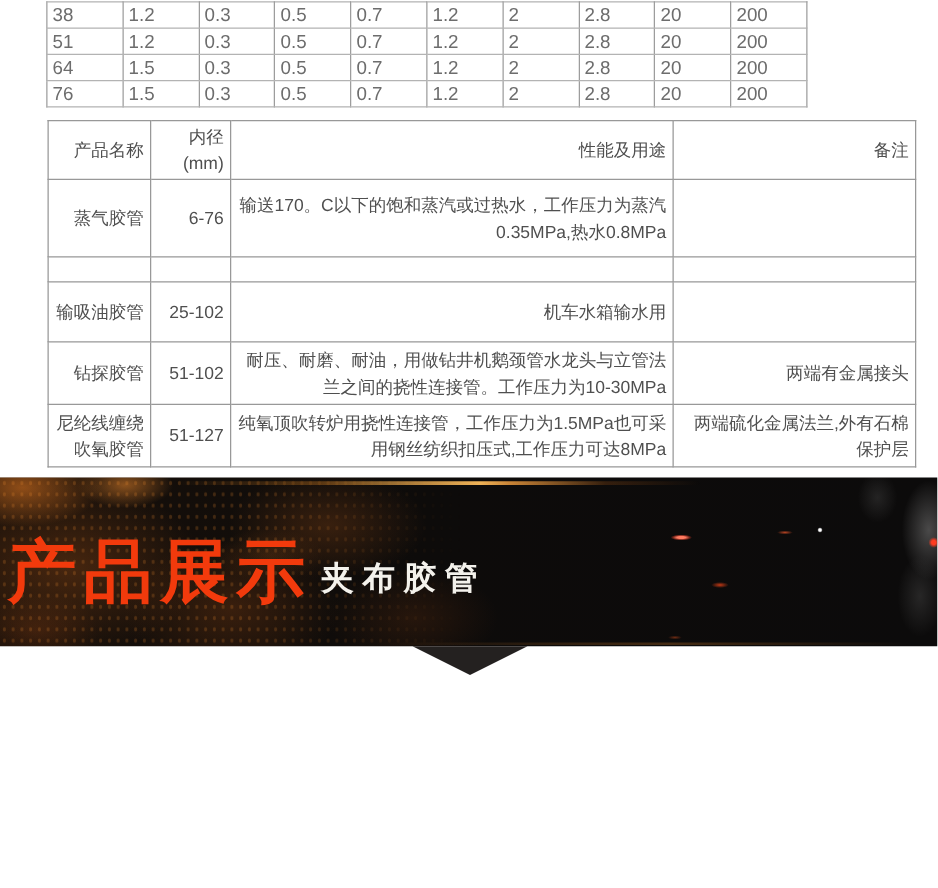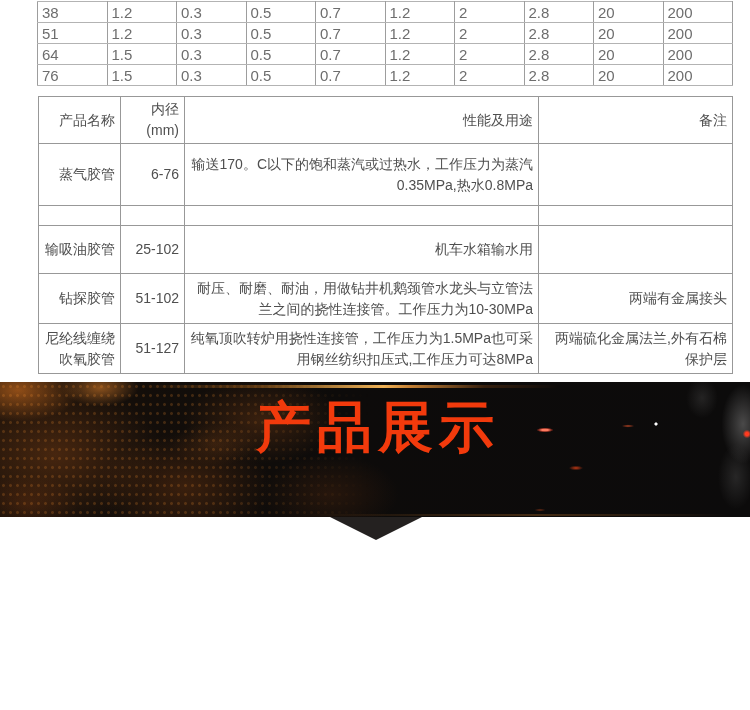--- a/index.html
+++ b/index.html
@@ -4,21 +4,21 @@
 <style>
   html,body{margin:0;padding:0;}
   body{
     width:750px;height:710px;background:#ffffff;overflow:hidden;
     font-family:"Liberation Sans", sans-serif;
     -webkit-font-smoothing:antialiased;
   }
   
   table{border-collapse:collapse;table-layout:fixed;}
   .num-table{
-    margin:1px 0 0 37px;width:696px;
+    margin:1px 0 0 37px;width:609px;
     font-size:15px;color:#6d6d6d;
   }
   .num-table td{
     border:1px solid #9d9d9d;border-top-color:#b3b3b3;border-bottom-color:#b3b3b3;
     height:20px;padding:0 0 0 4px;white-space:nowrap;overflow:hidden;
   }
   
   .spec-table{
     margin:10px 0 0 38px;width:694px;
     font-size:14px;color:#4f4f4f;text-align:right;
@@ -81,21 +81,21 @@
     border-radius:2px;filter:blur(.6px);
     background:linear-gradient(90deg, transparent, rgba(145,88,26,.55) 28%,
       rgba(252,188,92,.95) 58%, rgba(232,152,62,.85) 64%, rgba(115,62,20,.4) 82%, transparent);
   }
   .bottom-streak{
     position:absolute;bottom:1px;left:300px;width:430px;height:2px;z-index:2;
     background:linear-gradient(90deg, transparent, rgba(160,95,32,.38) 55%, transparent);
   }
   .banner-content{
     position:relative;z-index:3;height:100%;
-    display:flex;flex-direction:column;align-items:center;
+    display:flex;flex-direction:row;align-items:center;
     padding-top:17px;box-sizing:border-box;
   }
   .banner-title{
     font-size:55px;line-height:1.05;font-weight:bold;
     color:#f23a0c;letter-spacing:6px;text-indent:6px;
   }
   .banner-subtitle{
     margin-top:9px;font-size:26px;font-weight:bold;
     font-family:"Liberation Serif", serif;
     color:#f4f2ec;letter-spacing:7px;text-indent:7px;
@@ -212,15 +212,16 @@
 </table>
 
 <div class="banner">
   <div class="fire-texture"></div>
   <div class="fire-speckle"></div>
   <div class="sparks"></div>
   <div class="gold-streak"></div>
   <div class="bottom-streak"></div>
   <div class="banner-content">
     <div class="banner-title">产品展示</div>
+    <div class="banner-subtitle">夹布胶管</div>
   </div>
   <div class="banner-arrow"></div>
 </div>
 
 </body></html>

